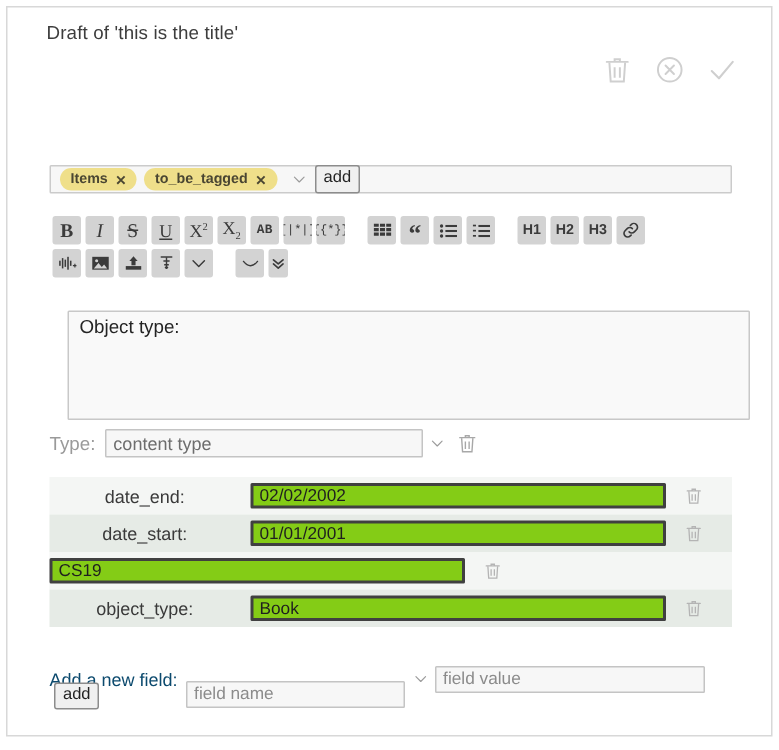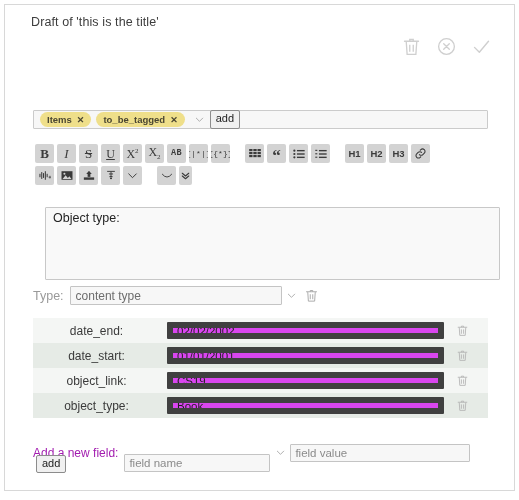--- a/index.html
+++ b/index.html
@@ -275,22 +275,22 @@
     padding-right: 7px;
     font-size: 12px;
     color: #3a3a3a;
     white-space: nowrap;
     box-sizing: border-box;
   }
   .field-val {
     width: 277px;
     height: 17px;
     box-sizing: border-box;
-    background: #d946ef;
-    border: 6px solid #404040;
+    background: #84cc16;
+    border: 2px solid #404040;
     border-radius: 1px;
     font-family: "Liberation Sans", sans-serif;
     font-size: 11.5px;
     color: #1f1f1f;
     padding: 0 4px;
     outline: none;
   }
   .field-trash {
     width: 13px;
     height: 13px;
@@ -303,21 +303,21 @@
   
   .add-field-row {
     position: absolute;
     left: 28px;
     top: 428px;
     display: flex;
     align-items: center;
   }
   .add-field-label {
     font-size: 12px;
-    color: #a21caf;
+    color: #0c4a6e;
     margin-right: 6px;
     white-space: nowrap;
   }
   .add-field-name {
     width: 146px;
     height: 18px;
     box-sizing: border-box;
     background: #f7f7f7;
     border: 1px solid #c4c4c4;
     border-radius: 1px;
@@ -589,21 +589,20 @@
           <svg viewBox="0 0 24 24" fill="none" stroke="currentColor" stroke-width="1.6">
             <path d="M4 6h16" stroke-linecap="round"></path>
             <path d="M6 6.5 L7 21 H17 L18 6.5"></path>
             <path d="M10 6V4h4v2"></path>
             <path d="M10 10v8M14 10v8"></path>
           </svg>
         </span>
       </div>
 
       <div class="field-row">
-        <span class="field-key">object_link:</span>
         <input class="field-val" type="text" value="CS19" style="">
         <span class="field-trash">
           <svg viewBox="0 0 24 24" fill="none" stroke="currentColor" stroke-width="1.6">
             <path d="M4 6h16" stroke-linecap="round"></path>
             <path d="M6 6.5 L7 21 H17 L18 6.5"></path>
             <path d="M10 6V4h4v2"></path>
             <path d="M10 10v8M14 10v8"></path>
           </svg>
         </span>
       </div>

